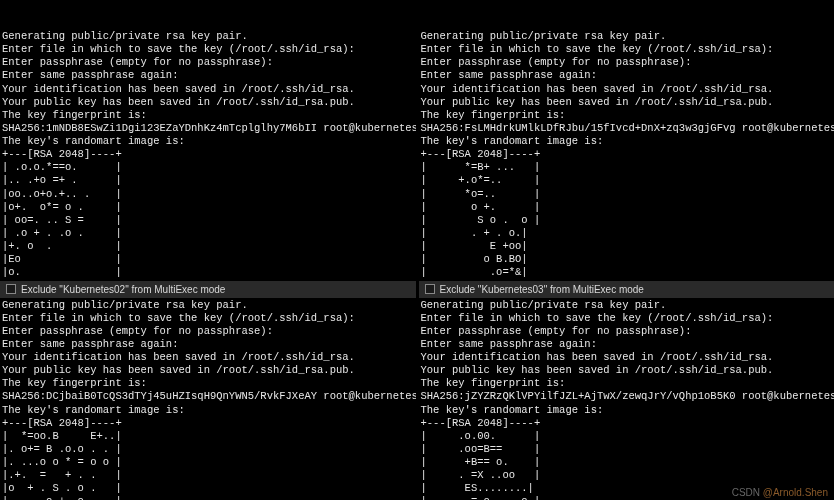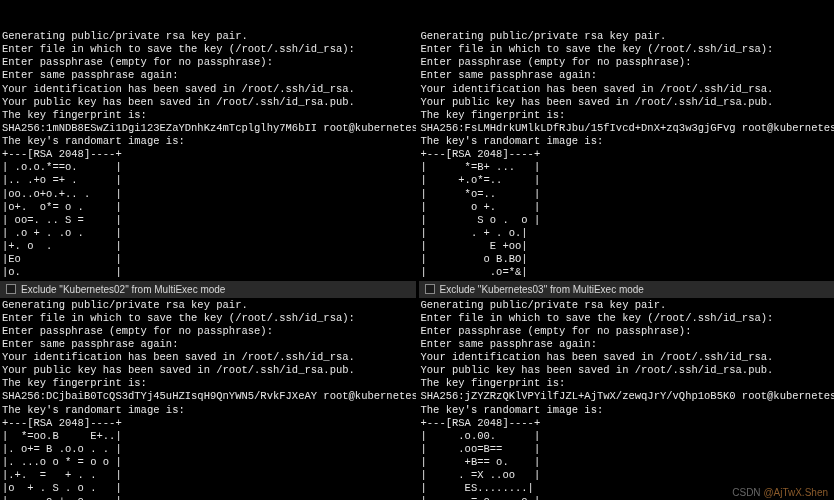--- a/index.html
+++ b/index.html
@@ -89,14 +89,14 @@
       <span class="chk"></span>
       <span>Exclude "Kubernetes03" from MultiExec mode</span>
     </div>
     <div class="term"><div>Generating public/private rsa key pair.</div><div>Enter file in which to save the key (/root/.ssh/id_rsa):</div><div>Enter passphrase (empty for no passphrase):</div><div>Enter same passphrase again:</div><div>Your identification has been saved in /root/.ssh/id_rsa.</div><div>Your public key has been saved in /root/.ssh/id_rsa.pub.</div><div>The key fingerprint is:</div><div>SHA256:jZYZRzQKlVPYilfJZL+AjTwX/zewqJrY/vQhp1oB5K0 root@kubernetes05</div><div>The key's randomart image is:</div><div>+---[RSA 2048]----+</div><div>|     .o.00.      |</div><div>|     .oo=B==     |</div><div>|      +B== o.    |</div><div>|     . =X ..oo   |</div><div>|      ES........|</div><div>|     . = o . . o |</div><div>|    . o .   . o .|</div><div>|     o =  .  .   |</div></div>
   </div>
 
 </div>
 
 <div class="watermark">
   <span>CSDN</span>
-  <span class="name">@AjTwX.Shen</span>
+  <span class="name">@Arnold.Shen</span>
 </div>
 
 </body></html>

